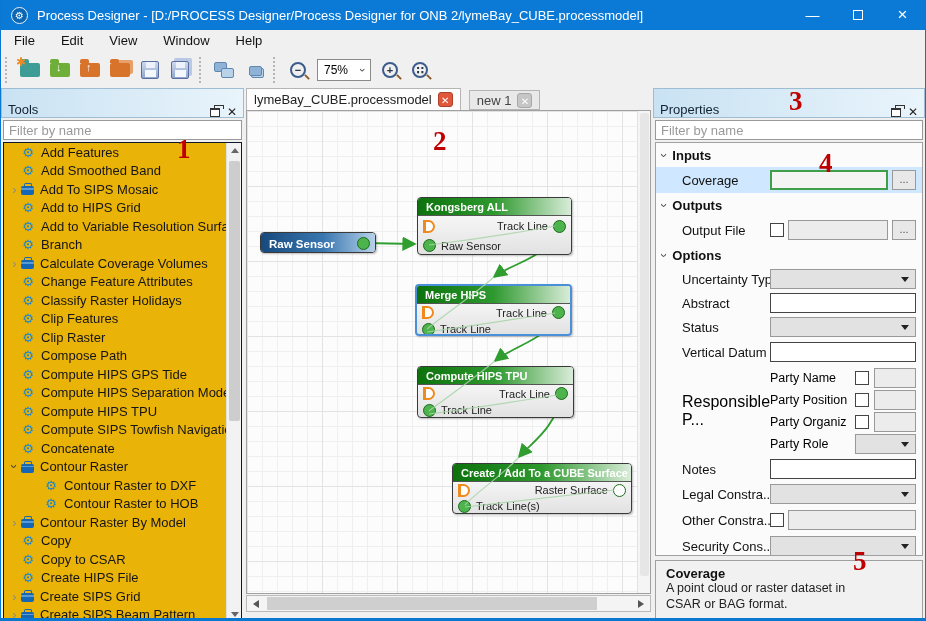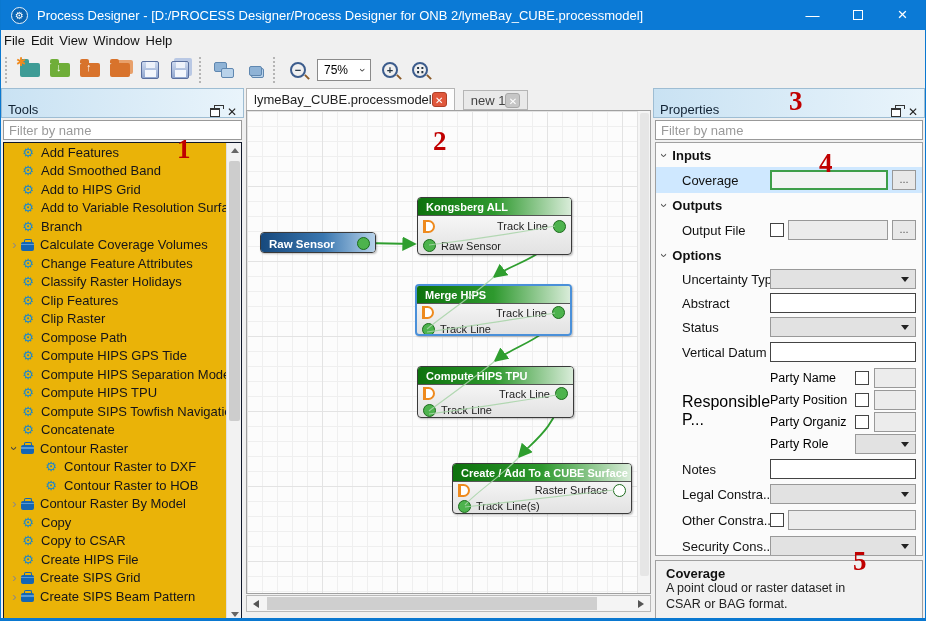--- a/index.html
+++ b/index.html
@@ -9,21 +9,21 @@
 
   
   .titlebar { position:absolute; left:0; top:0; width:100%; height:30px; background:#0b7ad6; display:flex; align-items:center; color:#fff; }
   .app-icon { width:17px; height:17px; margin:0 9px 0 10px; border-radius:50%; border:1px solid #e8f2fb; background:#0b66b4; color:#fff; font-size:10px; line-height:15px; text-align:center; flex:0 0 auto; }
   .win-title { font-size:13px; white-space:nowrap; overflow:hidden; flex:1; }
   .win-btn { width:45px; height:30px; display:flex; align-items:center; justify-content:center; font-size:14px; color:#fff; }
   .max-glyph { display:inline-block; width:10px; height:10px; border:1px solid #fff; }
 
   
   .menubar { position:absolute; left:0; top:30px; width:100%; height:22px; background:#f0f0f0; display:flex; align-items:center; }
-  .menu-item { padding:0 3px; font-size:13px; color:#111; height:22px; line-height:22px; }
+  .menu-item { padding:0 13px; font-size:13px; color:#111; height:22px; line-height:22px; }
 
   
   .toolbar { position:absolute; left:0; top:52px; width:100%; height:36px; background:#f0f0f0; display:flex; align-items:center; }
   .grip { width:5px; height:26px; border-left:2px dotted #b5b5b5; margin:0 5px 0 4px; }
   .tbtn { width:30px; height:30px; display:flex; align-items:center; justify-content:center; position:relative; }
   .folder { position:relative; width:20px; height:14px; border-radius:2px; }
   .folder::before { content:""; position:absolute; top:-4px; left:0; width:9px; height:4px; border-radius:2px 2px 0 0; background:inherit; }
   .f-teal { background:#3e9c96; }
   .f-green{ background:#6fae39; }
   .f-orange{ background:#d8732c; }
@@ -69,21 +69,21 @@
   .lvl1 { padding-left:40px; }
   .vscroll { position:absolute; right:0; top:0; width:15px; height:100%; background:#f2f2f2; border-left:1px solid #e0e0e0; }
   .vthumb { position:absolute; left:2px; width:11px; border-radius:2px; background:#cdcdcd; }
   .sarrow { position:absolute; left:4px; width:0; height:0; }
   .sarrow.up { top:5px; border-left:4px solid transparent; border-right:4px solid transparent; border-bottom:5px solid #666; }
   .sarrow.down { bottom:5px; border-left:4px solid transparent; border-right:4px solid transparent; border-top:5px solid #666; }
 
   
   .center { position:absolute; left:245px; top:88px; width:405px; height:529px; }
   .tabbar { height:22px; display:flex; align-items:flex-end; }
-  .tab { display:flex; align-items:center; height:22px; font-size:13px; padding:0 7px; }
+  .tab { display:flex; align-items:center; height:22px; font-size:13px; padding:0 7px; gap:6px; }
   .tab.active { background:#fdfdfd; color:#222; border:1px solid #b5b5b5; border-bottom:none; }
   .tab.inactive { background:#e9e9e9; color:#444; border:1px solid #b5b5b5; height:20px; margin-left:8px; }
   .tclose { width:15px; height:15px; border-radius:3px; color:#fff; font-size:10px; line-height:15px; text-align:center; }
   .tclose.red { background:#e0583c; border:1px solid #b04028; }
   .tclose.gray { background:#c6c6c6; border:1px solid #a8a8a8; }
   .canvas { position:relative; height:484px; border:1px solid #a0a0a0; background-color:#fcfcfc;
     background-image:linear-gradient(#e3e3e3 1px,transparent 1px),linear-gradient(90deg,#e3e3e3 1px,transparent 1px),
                      linear-gradient(#efefef 1px,transparent 1px),linear-gradient(90deg,#efefef 1px,transparent 1px);
     background-size:75px 75px,75px 75px,15px 15px,15px 15px; overflow:hidden; }
   .wires,.ghosts { position:absolute; left:0; top:0; pointer-events:none; }
@@ -230,20 +230,25 @@
           <span class="chev"></span>
           <span class="ic gear"></span>
           <span>Add Features</span>
         </div>
       <div class="trow">
           <span class="chev"></span>
           <span class="ic gear"></span>
           <span>Add Smoothed Band</span>
         </div>
       <div class="trow">
+          <span class="chev c"></span>
+          <span class="ic brief"></span>
+          <span>Add To SIPS Mosaic</span>
+        </div>
+      <div class="trow">
           <span class="chev"></span>
           <span class="ic gear"></span>
           <span>Add to HIPS Grid</span>
         </div>
       <div class="trow">
           <span class="chev"></span>
           <span class="ic gear"></span>
           <span>Add to Variable Resolution Surface</span>
         </div>
       <div class="trow">

